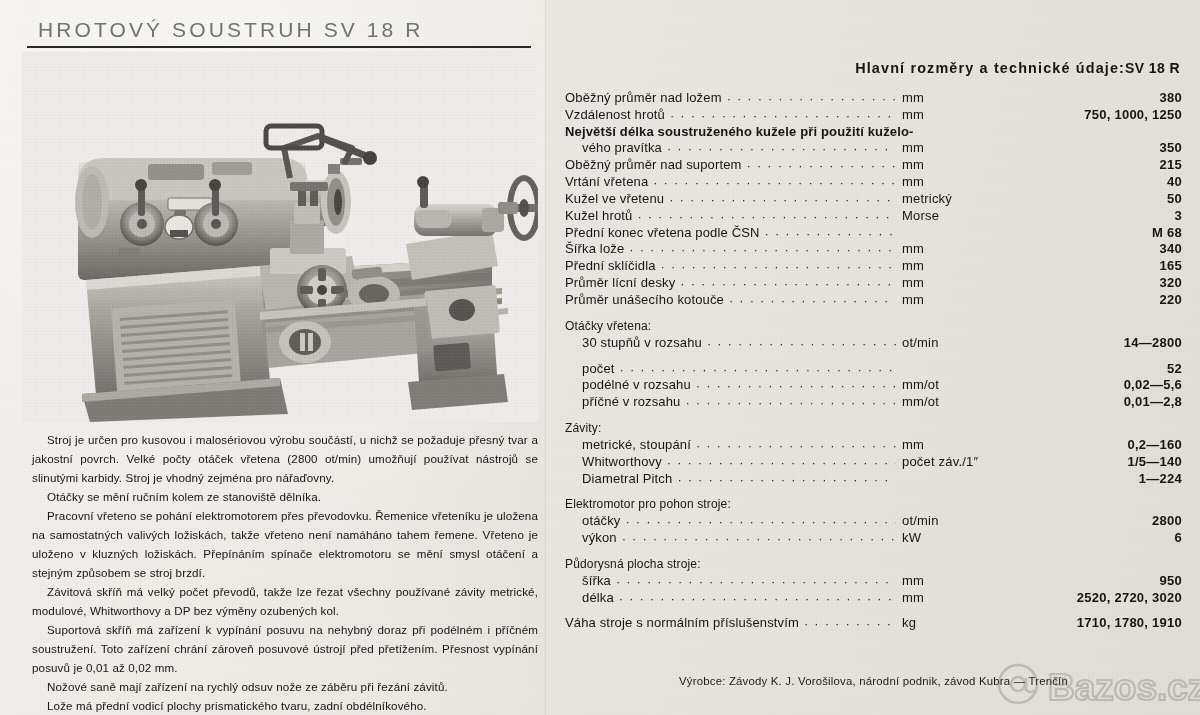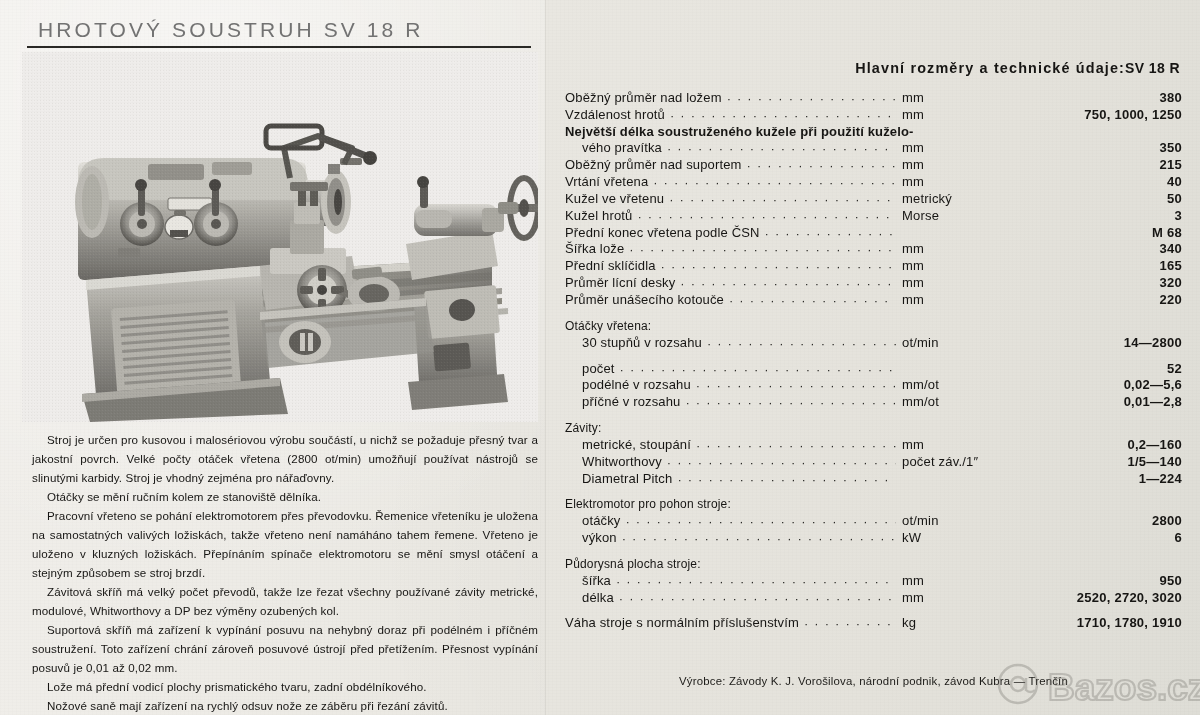--- a/index.html
+++ b/index.html
@@ -275,22 +275,22 @@
     <rect x="0" y="0" width="516" height="370" fill="#ffffff" opacity=".05"></rect>
   </svg>
 </div>
 
 <div id="bodytext">
     <p>Stroj je určen pro kusovou i malosériovou výrobu součástí, u nichž se požaduje přesný tvar a jakostní povrch. Velké počty otáček vřetena (2800 ot/min) umožňují používat nástrojů se slinutými karbidy. Stroj je vhodný zejména pro nářaďovny.</p>
     <p>Otáčky se mění ručním kolem ze stanoviště dělníka.</p>
     <p>Pracovní vřeteno se pohání elektromotorem přes převodovku. Řemenice vřeteníku je uložena na samostatných valivých ložiskách, takže vřeteno není namáháno tahem řemene. Vřeteno je uloženo v kluzných ložiskách. Přepínáním spínače elektromotoru se mění smysl otáčení a stejným způsobem se stroj brzdí.</p>
     <p>Závitová skříň má velký počet převodů, takže lze řezat všechny používané závity metrické, modulové, Whitworthovy a DP bez výměny ozubených kol.</p>
     <p>Suportová skříň má zařízení k vypínání posuvu na nehybný doraz při podélném i příčném soustružení. Toto zařízení chrání zároveň posuvové ústrojí před přetížením. Přesnost vypínání posuvů je 0,01 až 0,02 mm.</p>
+    <p>Nožové saně mají zařízení na rychlý odsuv nože ze záběru při řezání závitů.</p>
     <p>Ložе má přední vodicí plochy prismatického tvaru, zadní obdélníkového.</p>
-    <p>Nožové saně mají zařízení na rychlý odsuv nože ze záběru při řezání závitů.</p>
   </div>
 
 <div id="panel">
   <div id="panel-head">
     <span>Hlavní rozměry a technické údaje:</span>
     <span class="model">SV 18 R</span>
   </div>
   <div id="rows">
       <div class="row">
         <span class="lbl">Oběžný průměr nad ložem</span>

